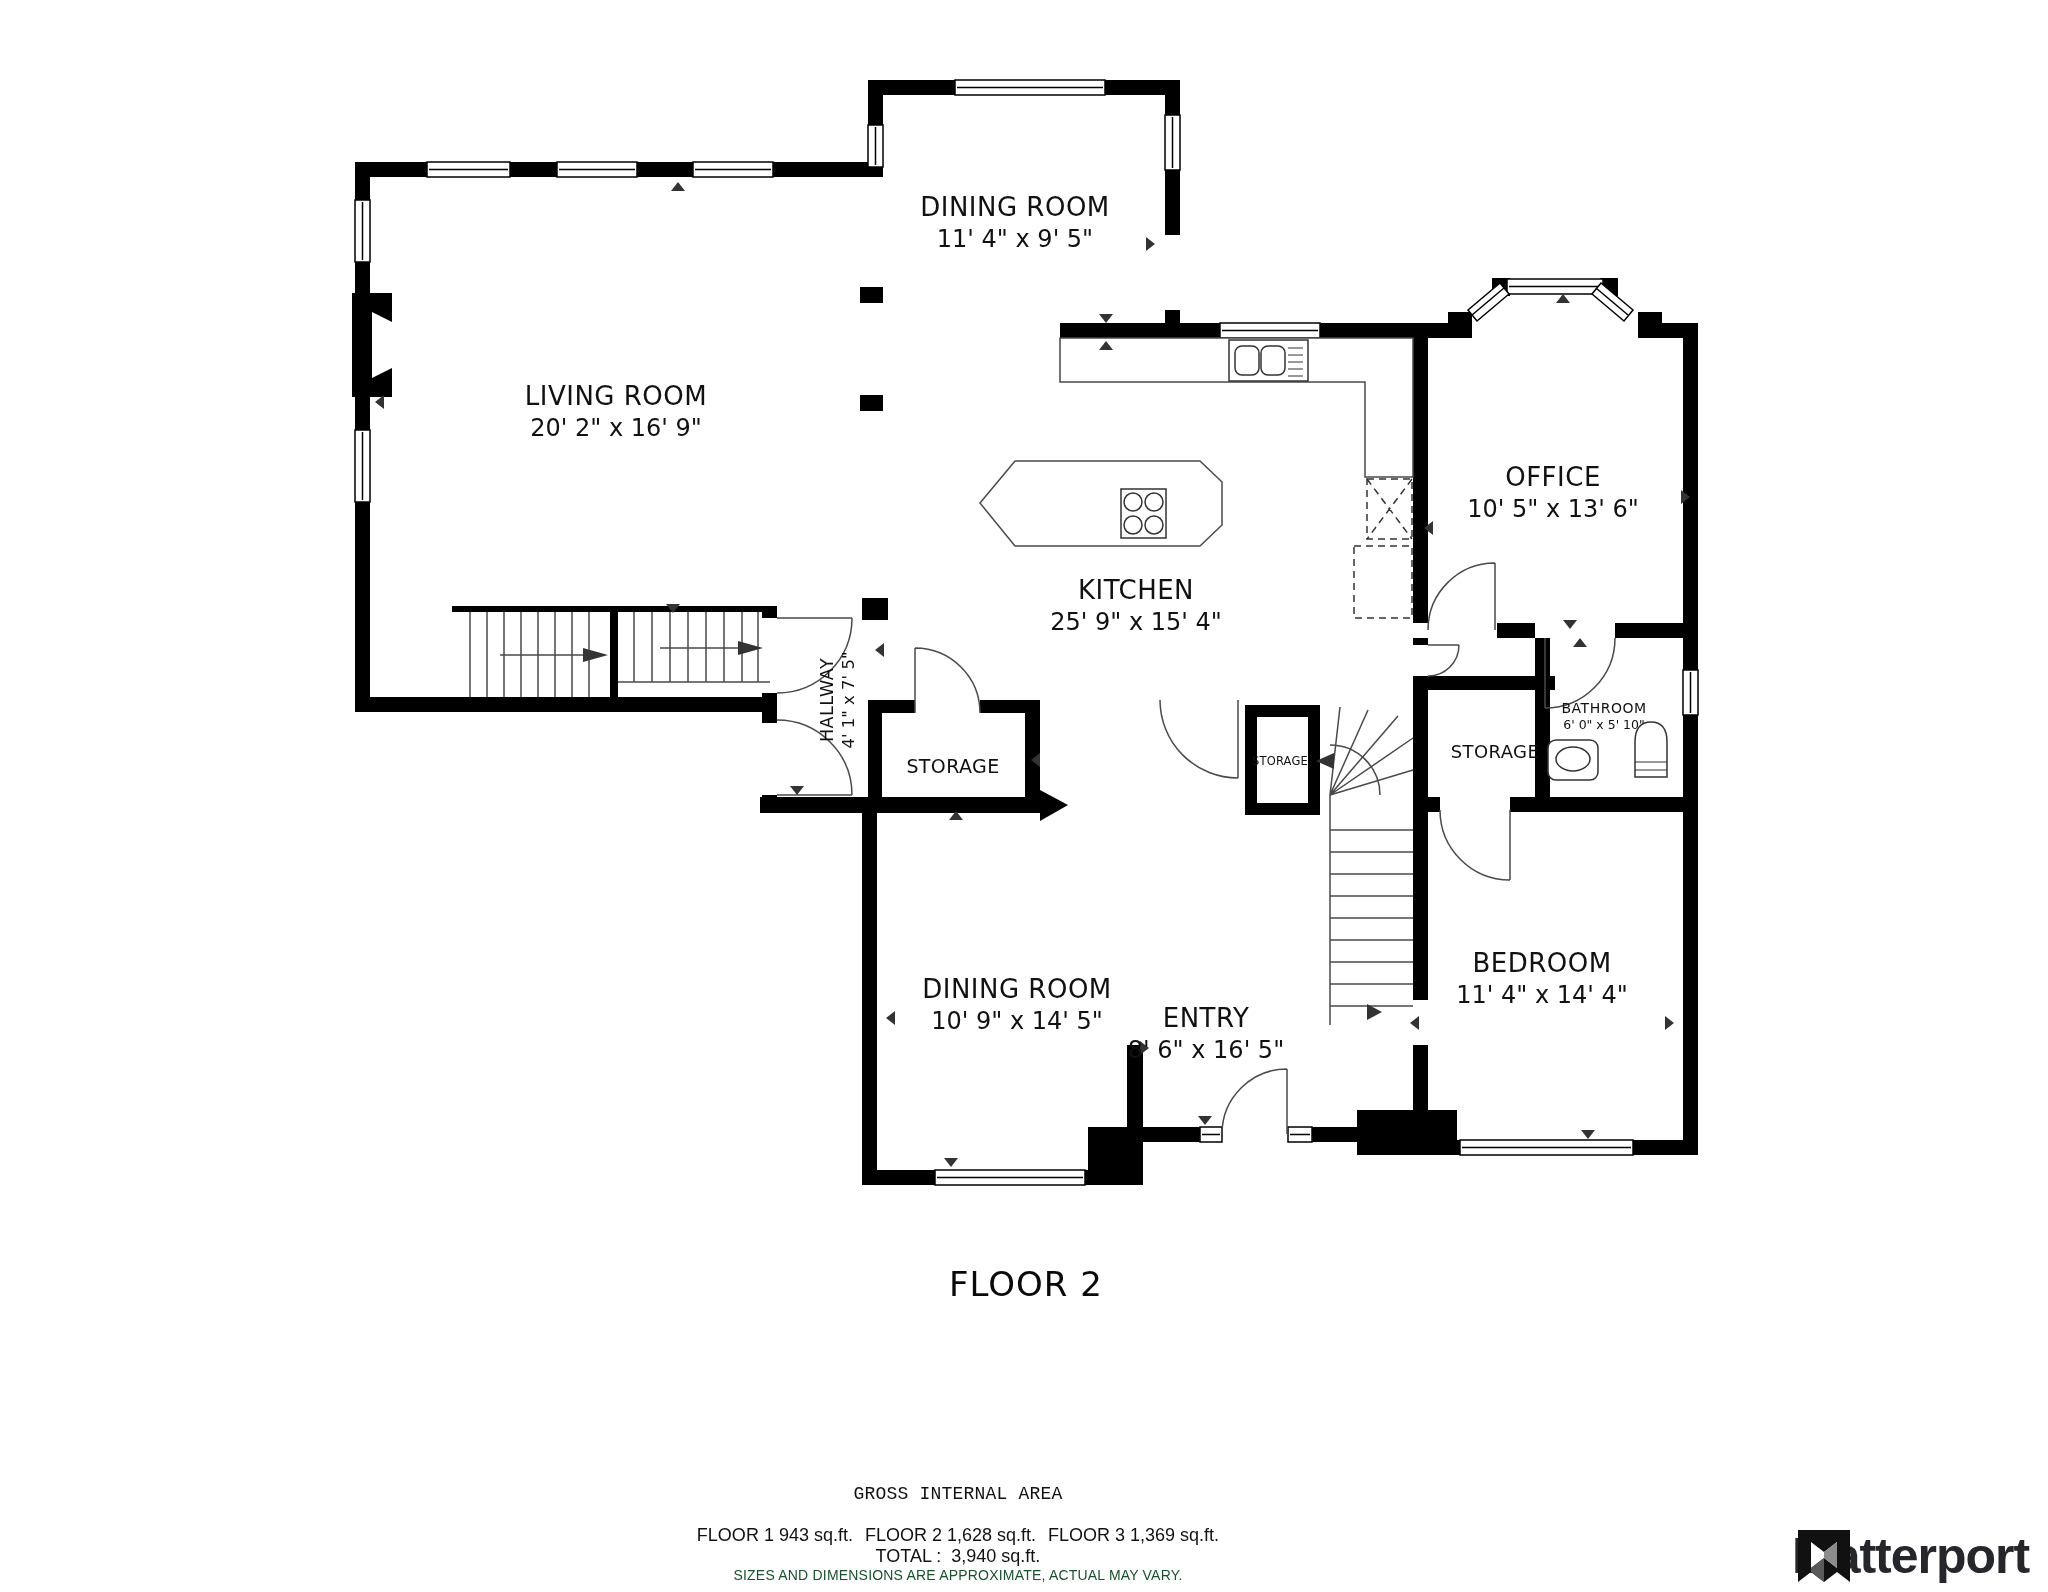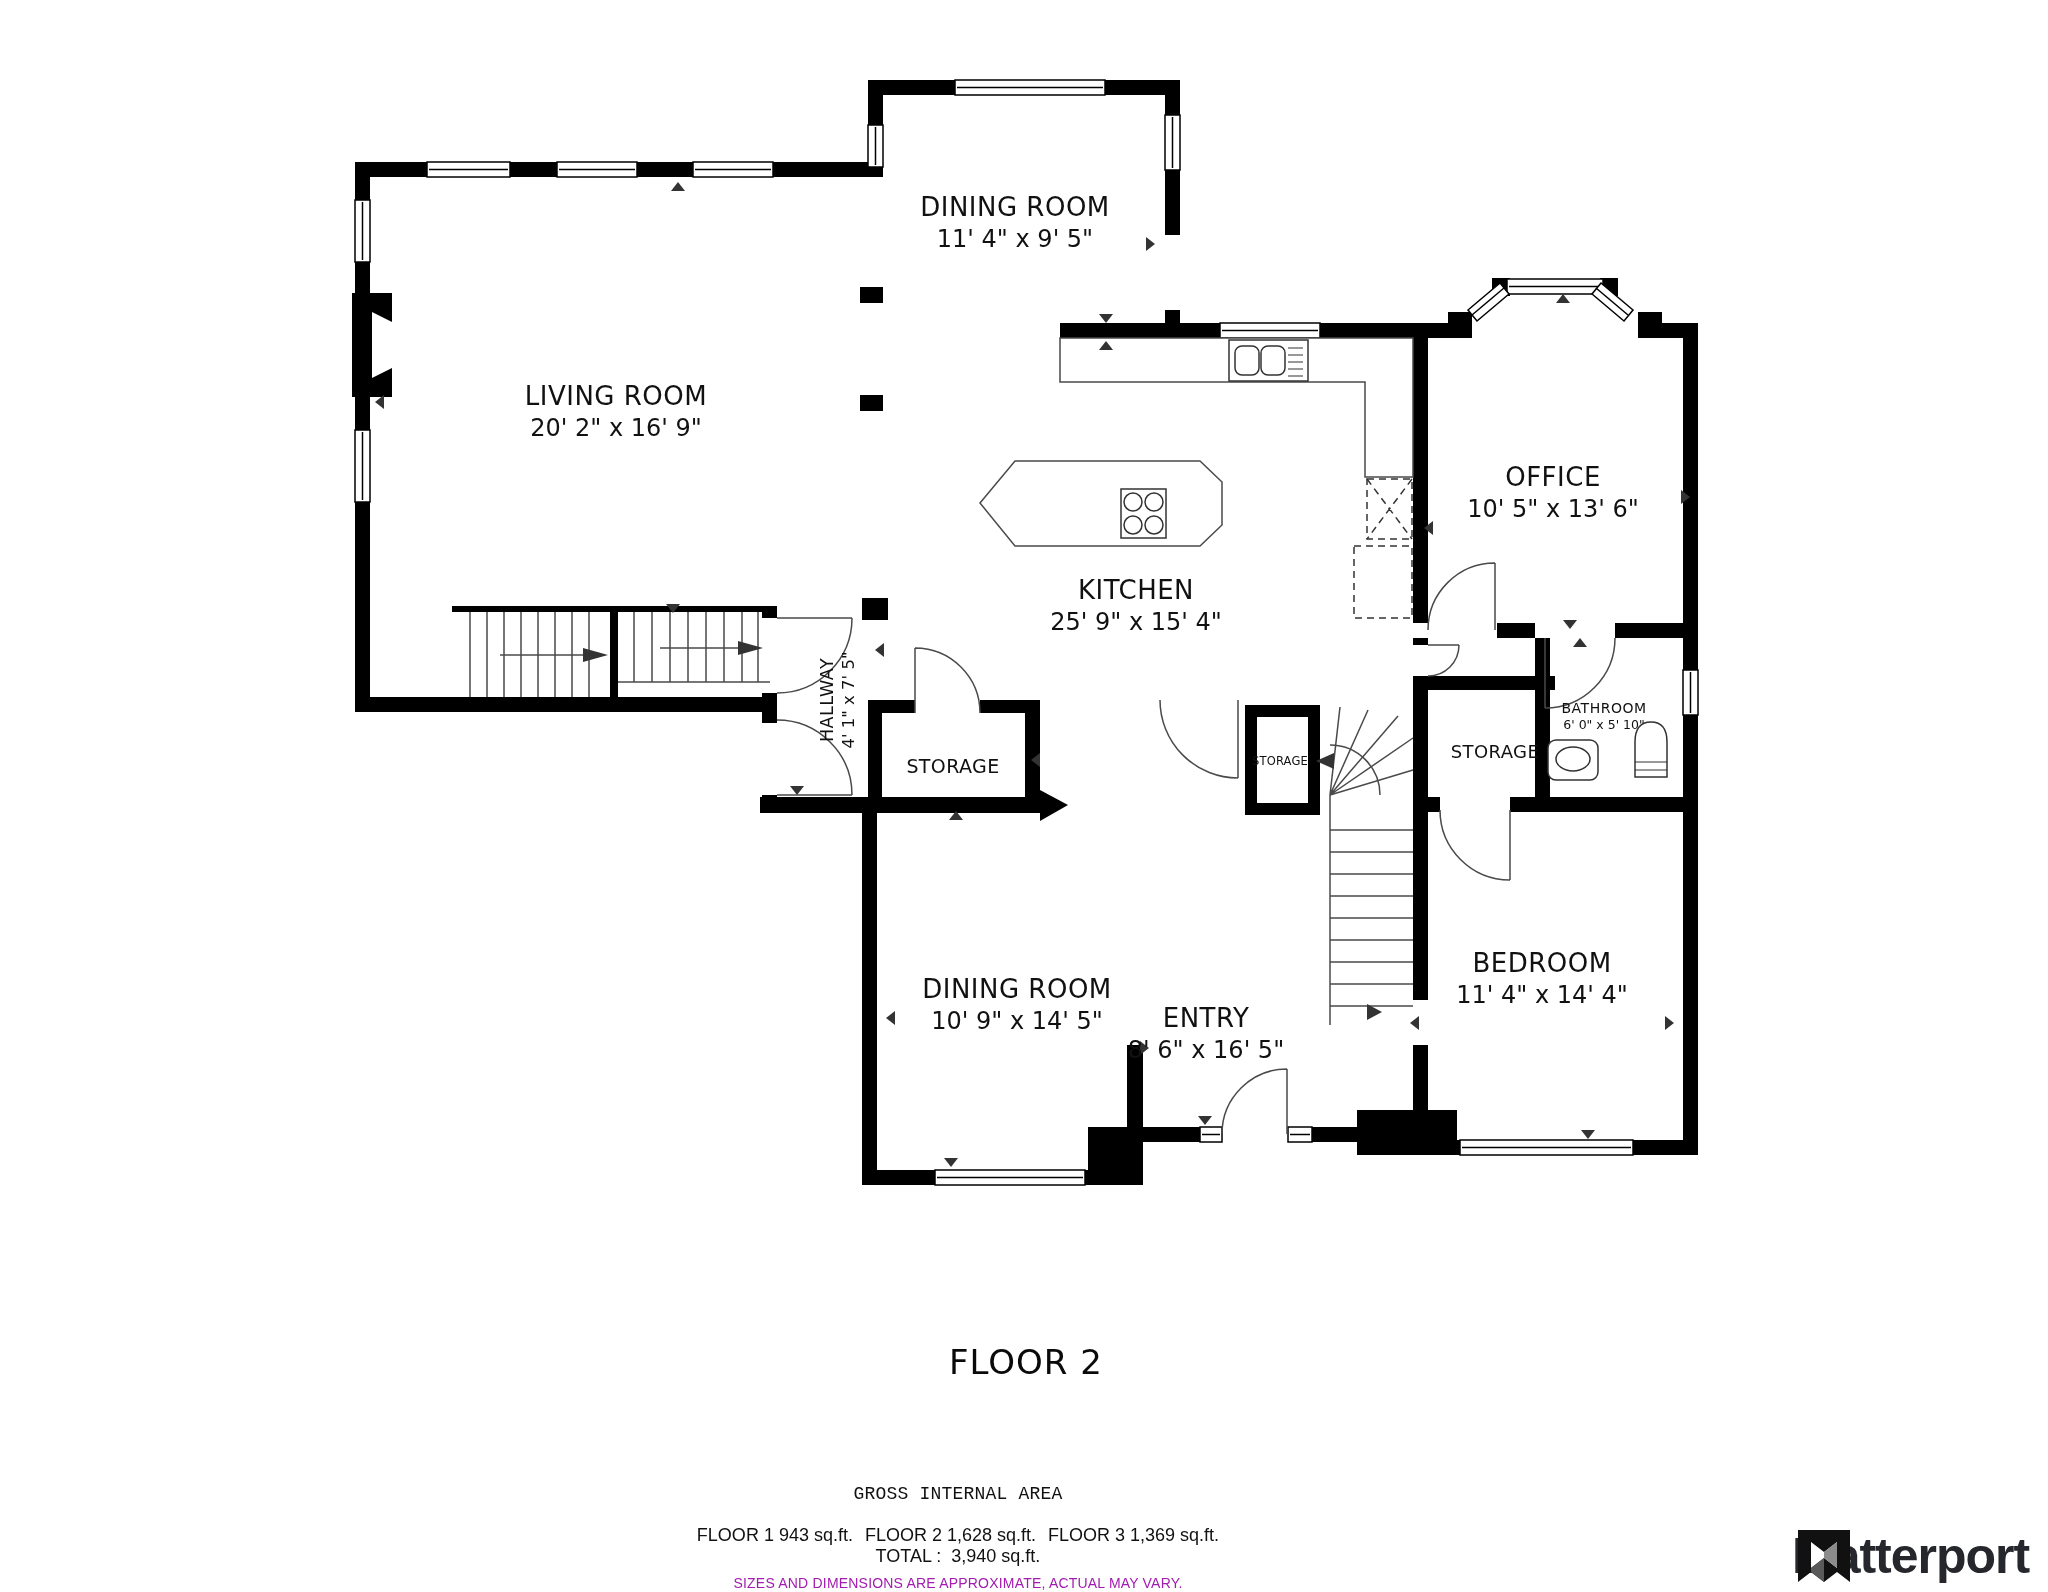--- a/index.html
+++ b/index.html
@@ -17,21 +17,21 @@
   .lbl-hall{transform:translate(-50%,-50%) rotate(-90deg);}
   .lbl-hall .rn{font-size:17.5px;}
   .lbl-hall .rd{font-size:16.5px;margin-top:1px;}
   .floor-title{position:absolute;transform:translate(-50%,-50%);font-size:34px;color:#0a0a0a;
        letter-spacing:1px;white-space:nowrap;}
   .footer{position:absolute;left:958px;top:1484px;transform:translateX(-50%);text-align:center;
        font-family:"Liberation Sans",sans-serif;color:#111;}
   .footer .gross{font-size:18px;letter-spacing:.2px;font-family:Liberation Mono, monospace;}
   .footer .floors{font-size:18px;margin-top:21px;display:flex;gap:12px;justify-content:center;}
   .footer .total{font-size:18px;white-space:pre;}
-  .footer .disc{font-size:14px;margin-top:8px;color:#a21caf;letter-spacing:.2px;}
+  .footer .disc{font-size:14px;color:#14532d;letter-spacing:.2px;}
   .brand{position:absolute;left:1792px;top:1524px;display:flex;align-items:flex-start;gap:14px;}
   .brand .btxt{font-family:"Liberation Sans",sans-serif;font-weight:bold;font-size:50px;
        color:#26272c;letter-spacing:-1px;line-height:64px;}
 </style>
 </head>
 <body>
 
 <div class="stage">
 
   <svg width="2048" height="1592" viewBox="0 0 2048 1592">
@@ -318,21 +318,21 @@
   </div>
   <div class="lbl" style="left:1206px;top:1033px">
     <div class="rn">ENTRY</div>
     <div class="rd">8' 6" x 16' 5"</div>
   </div>
   <div class="lbl" style="left:1017px;top:1004px">
     <div class="rn">DINING ROOM</div>
     <div class="rd">10' 9" x 14' 5"</div>
   </div>
 
-  <div class="floor-title" style="left:1026px;top:1362px">FLOOR 2</div>
+  <div class="floor-title" style="left:1026px;top:1284px">FLOOR 2</div>
 
   <div class="footer">
     <div class="gross">GROSS INTERNAL AREA</div>
     <div class="floors">
       <span>FLOOR 1 943 sq.ft.</span>
       <span>FLOOR 2 1,628 sq.ft.</span>
       <span>FLOOR 3 1,369 sq.ft.</span>
     </div>
     <div class="total">TOTAL :  3,940 sq.ft.</div>
     <div class="disc">SIZES AND DIMENSIONS ARE APPROXIMATE, ACTUAL MAY VARY.</div>

